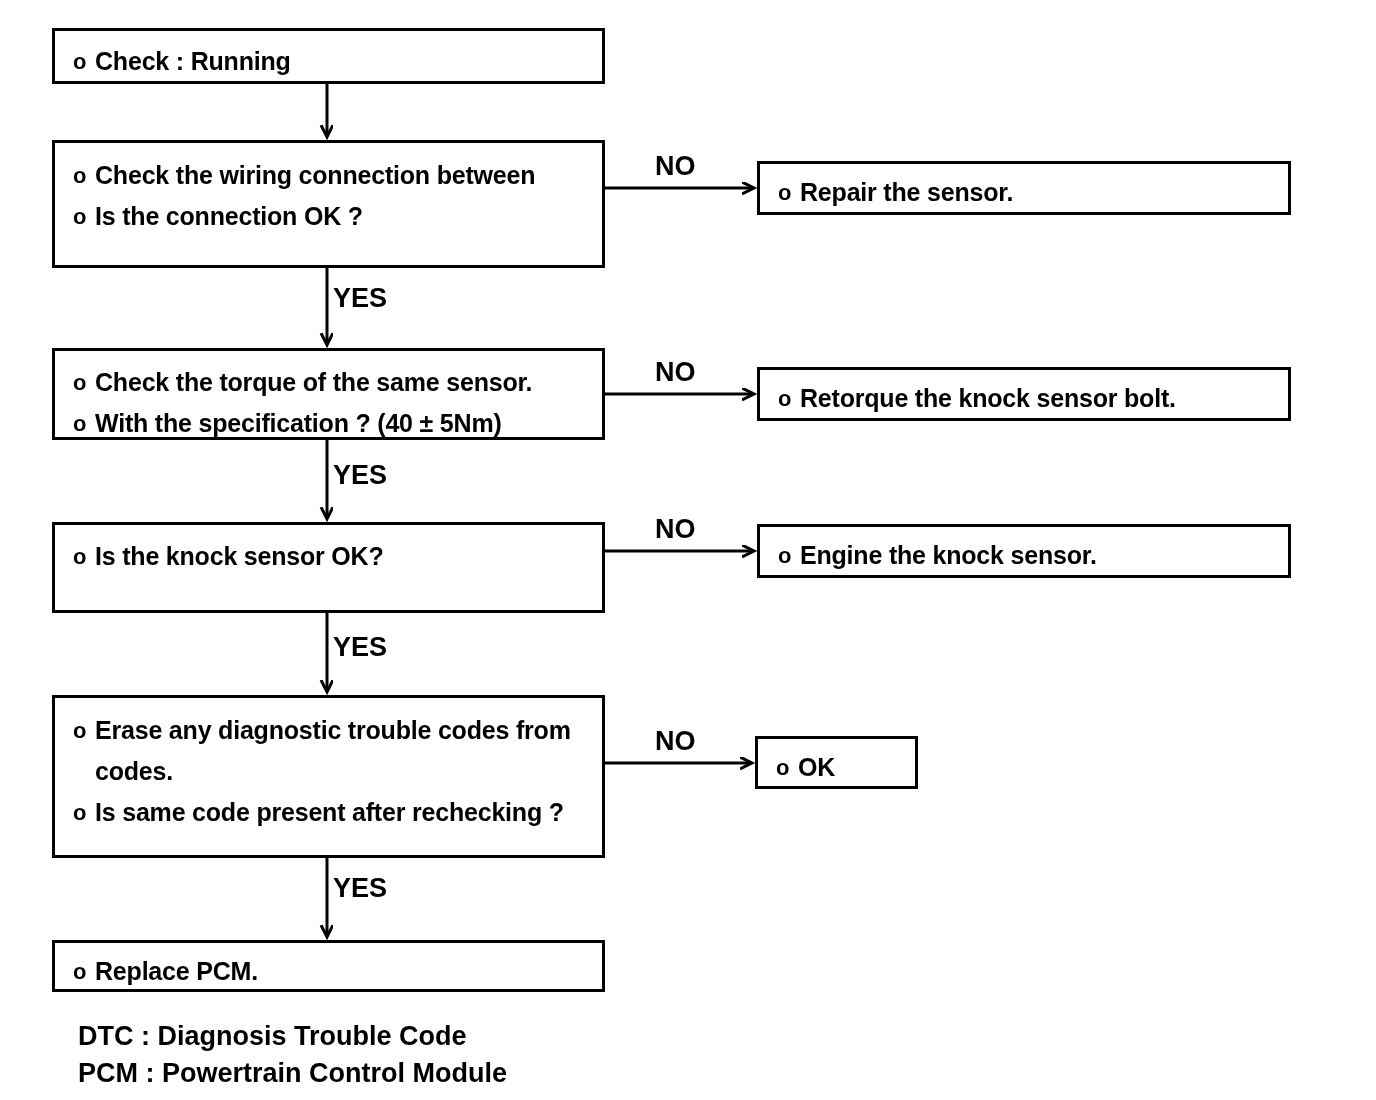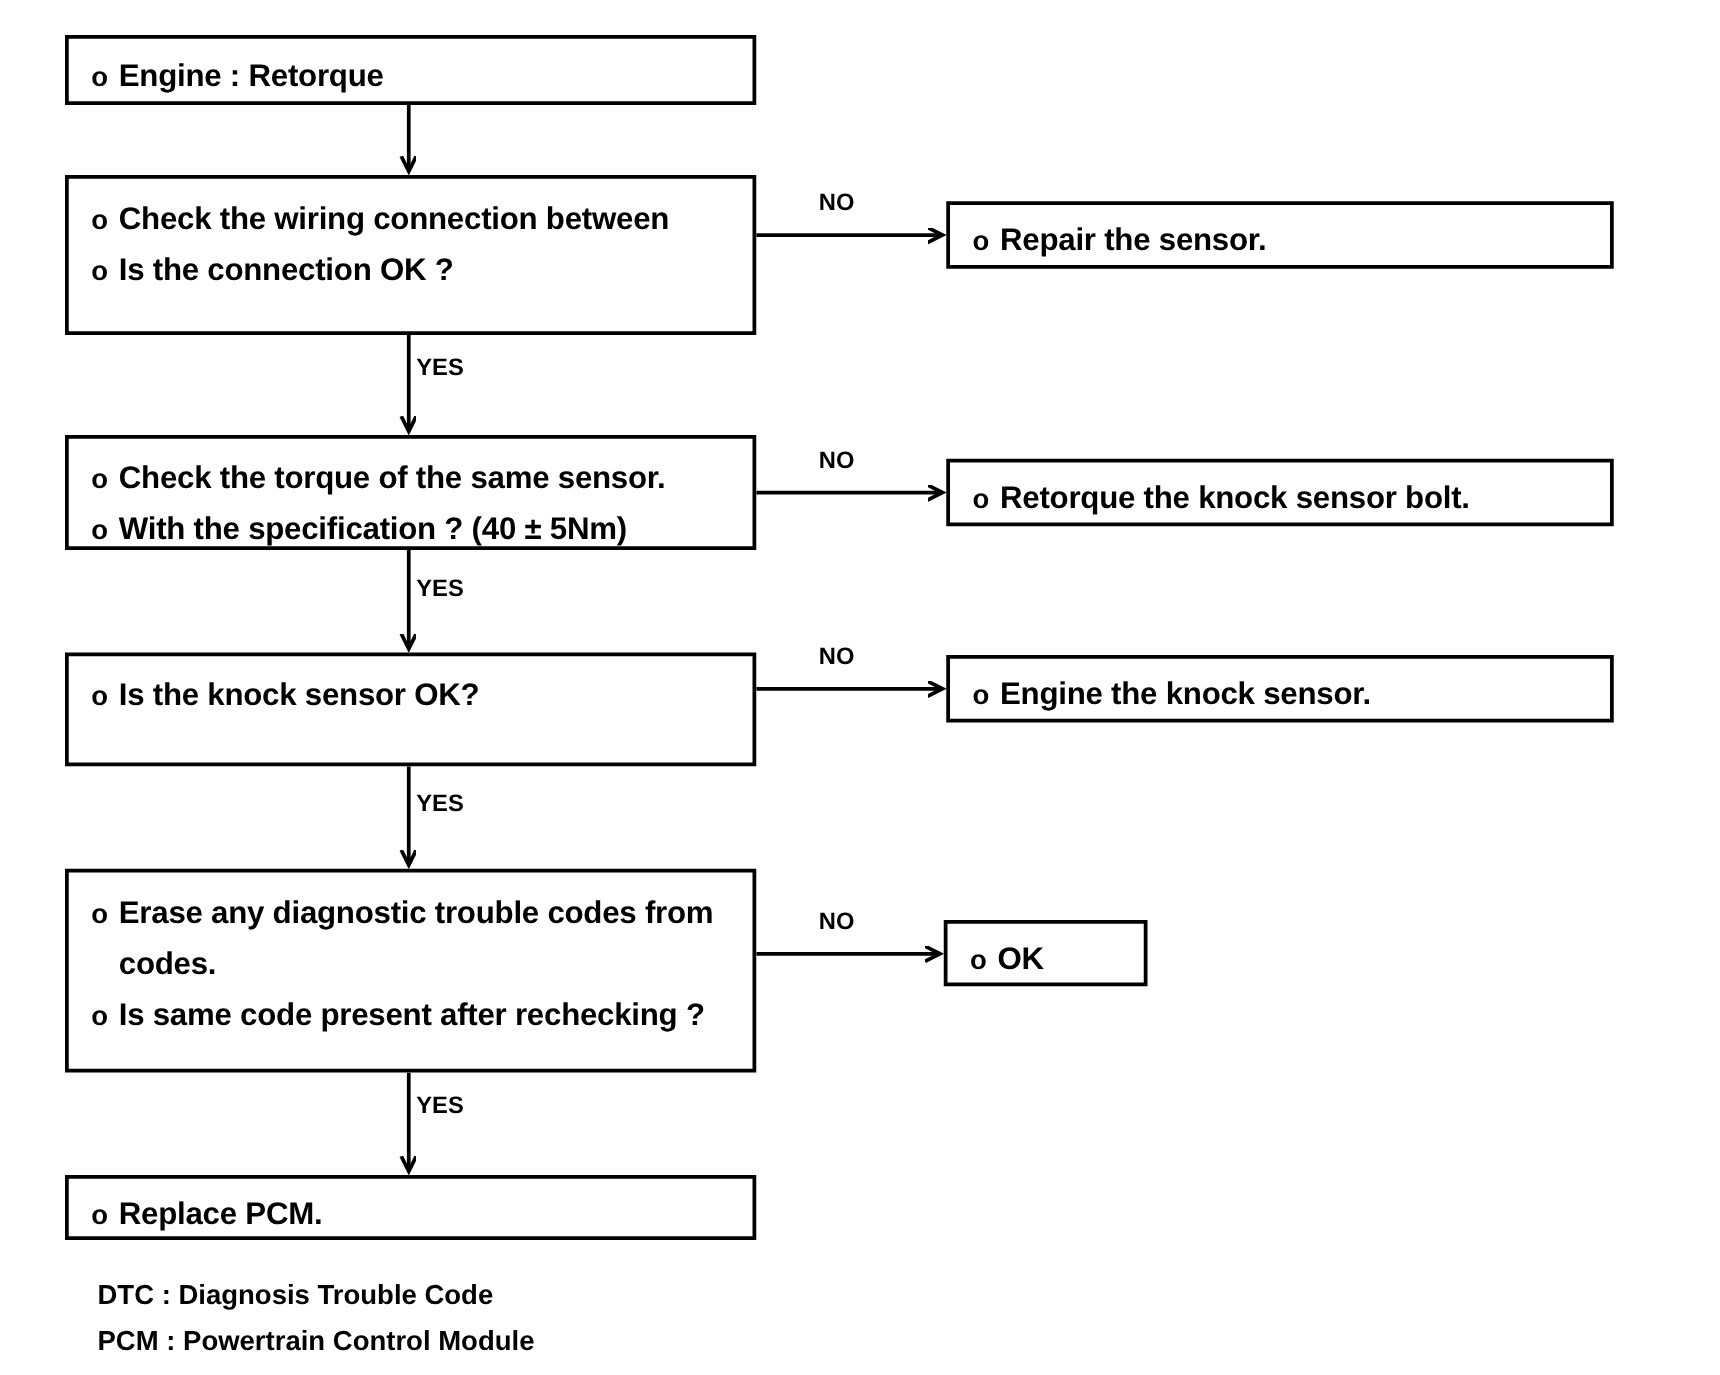--- a/index.html
+++ b/index.html
@@ -10,24 +10,24 @@
   .node{position:absolute;box-sizing:border-box;border:3px solid #000;background:#fff;}
   .node .lines{position:absolute;left:0;top:0;right:0;bottom:0;
                display:flex;flex-direction:column;justify-content:flex-start;}
   .line{display:flex;align-items:flex-start;font-size:25px;font-weight:700;
         line-height:41px;letter-spacing:-0.2px;white-space:pre;}
   .bullet{width:40px;flex:0 0 40px;text-align:left;padding-left:18px;box-sizing:border-box;
           font-size:22px;font-weight:700;line-height:41px;}
   .ltxt{flex:1 1 auto;}
   .cont .bullet{visibility:hidden;}
 
-  .edgelabel{position:absolute;font-size:19px;font-weight:700;line-height:1;
+  .edgelabel{position:absolute;font-size:27px;font-weight:700;line-height:1;
              white-space:pre;letter-spacing:0px;}
 
-  .legend{position:absolute;font-size:22px;font-weight:700;line-height:36px;white-space:pre;}
+  .legend{position:absolute;font-size:27px;font-weight:700;line-height:36px;white-space:pre;}
 
   svg.wires{position:absolute;left:0;top:0;width:1376px;height:1100px;pointer-events:none;}
 </style>
 </head>
 <body>
 
 <div id="stage">
 
   <svg class="wires" viewBox="0 0 1376 1100">
     <defs>
@@ -45,21 +45,21 @@
     <line x1="605" y1="188" x2="753" y2="188" stroke="#000" stroke-width="3" marker-end="url(#ah)"></line>
     <line x1="605" y1="394" x2="753" y2="394" stroke="#000" stroke-width="3" marker-end="url(#ah)"></line>
     <line x1="605" y1="551" x2="753" y2="551" stroke="#000" stroke-width="3" marker-end="url(#ah)"></line>
     <line x1="605" y1="763" x2="751" y2="763" stroke="#000" stroke-width="3" marker-end="url(#ah)"></line>
   </svg>
 
   <div class="node" style="left:52px;top:28px;width:553px;height:56px;">
     <div class="lines" style="padding-top:10px;">
       <div class="line">
         <span class="bullet">o</span>
-        <span class="ltxt">Engine : Retorque</span>
+        <span class="ltxt">Check : Running</span>
       </div>
     </div>
   </div>
 
   <div class="node" style="left:52px;top:140px;width:553px;height:128px;">
     <div class="lines" style="padding-top:12px;">
       <div class="line">
         <span class="bullet">o</span>
         <span class="ltxt">Check the wiring connection between</span>
       </div>

